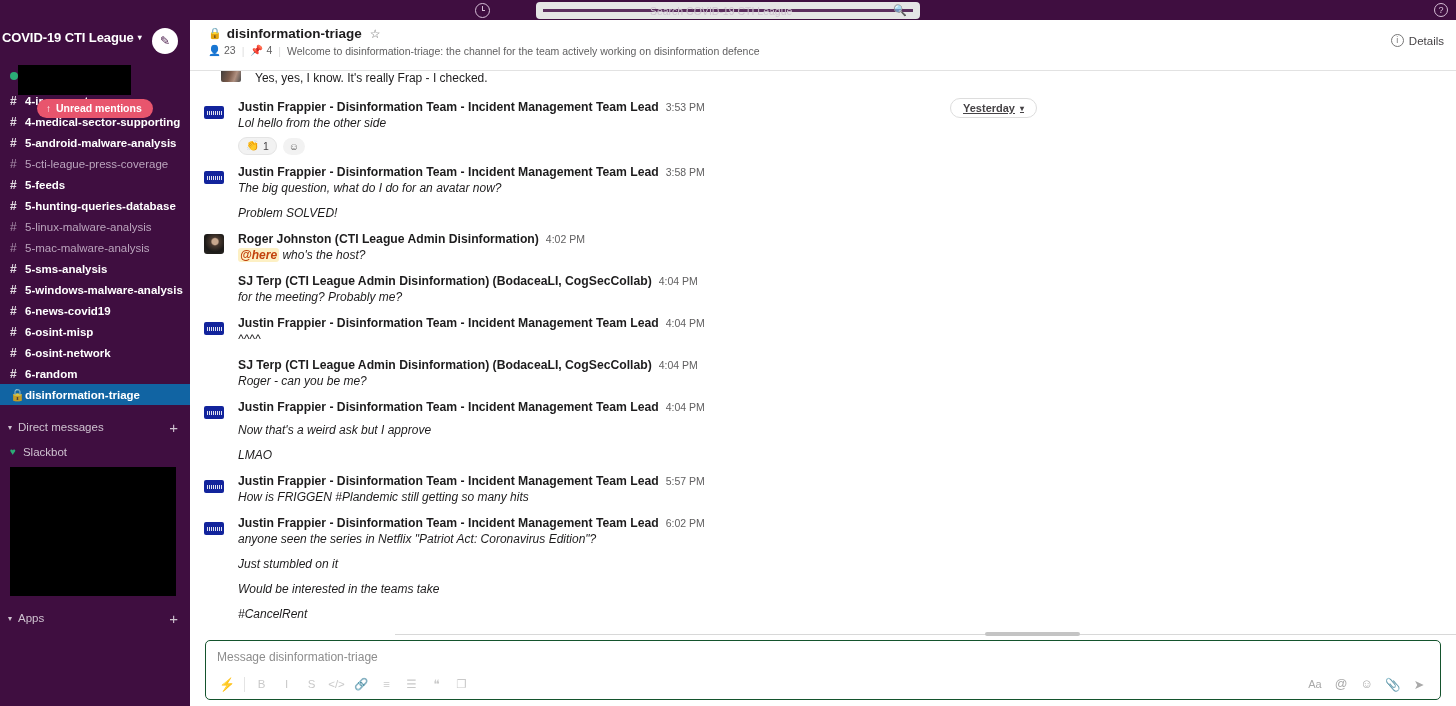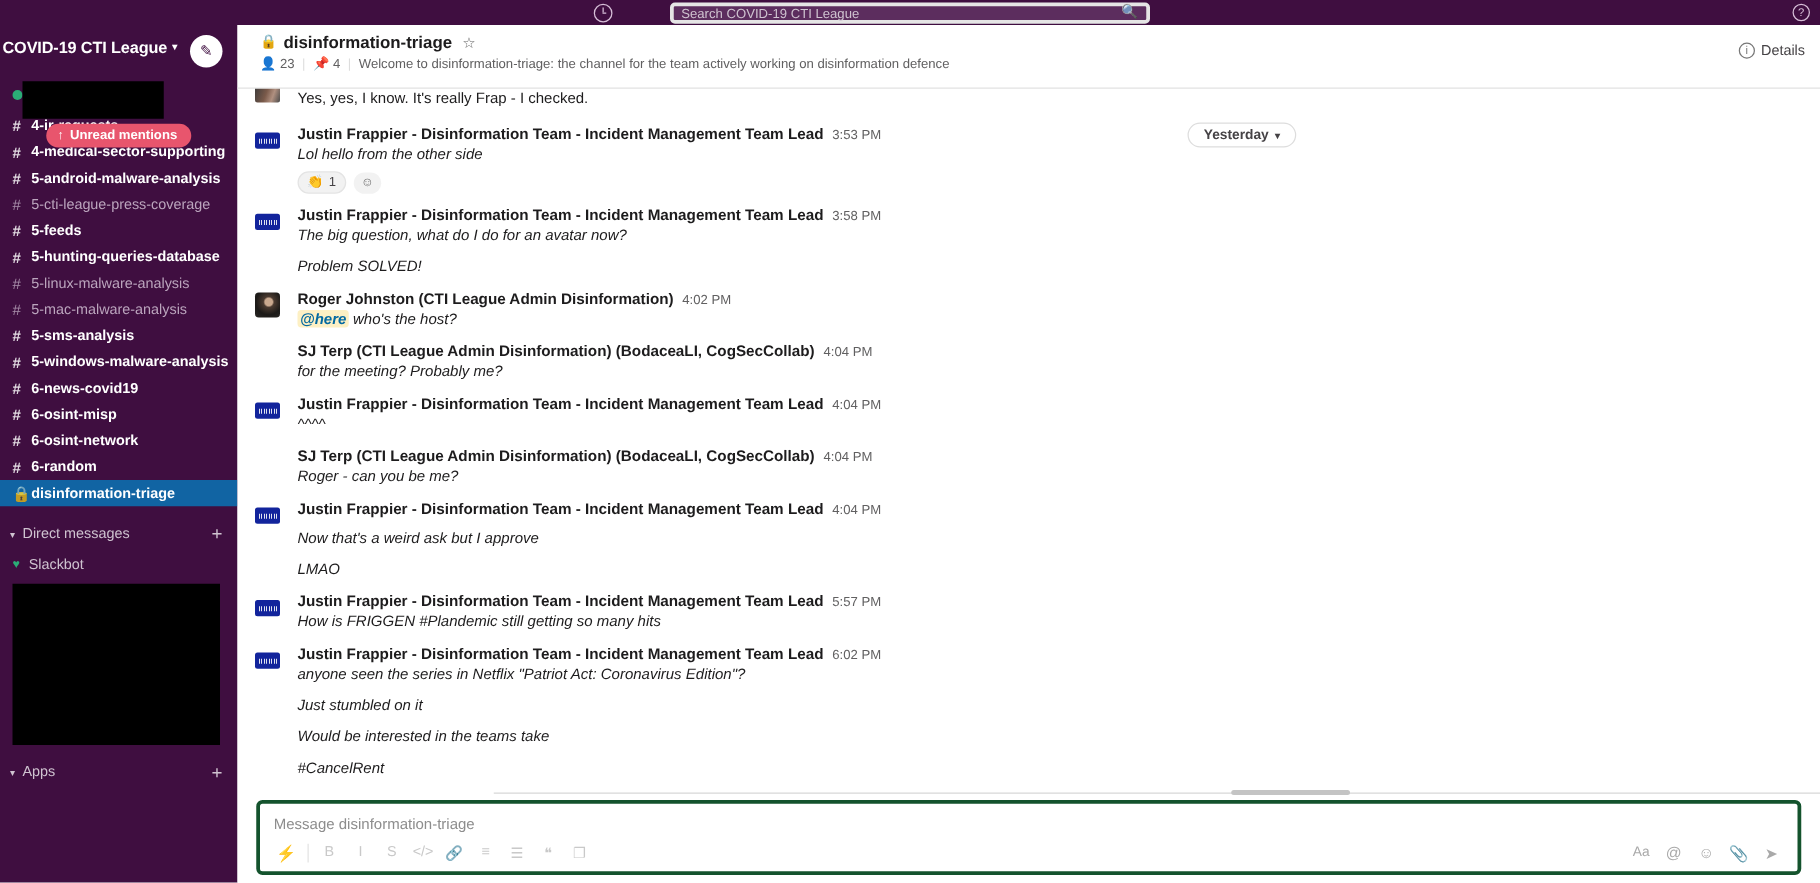--- a/index.html
+++ b/index.html
@@ -26,22 +26,22 @@
     content: ""; position: absolute; left: 5.6px; top: 2.6px;
     width: 1.3px; height: 4.4px; background: #d6bed7;
   }
   .clock-icon::after {
     content: ""; position: absolute; left: 5.6px; top: 6.2px;
     width: 3.4px; height: 1.3px; background: #d6bed7;
   }
   #search-box {
     position: absolute; left: 536px; top: 2px;
     width: 384px; height: 17px;
-    background: #5c2d5e; border: 3px solid #e5e5e5; border-radius: 4px;
-    display: flex; align-items: center; padding: 0 6px;
+    background: #5c2d5e; border: 7px solid #e5e5e5; border-radius: 4px;
+    display: flex; align-items: center; padding: 0 6px; text-align: center;
   }
   #search-placeholder {
     color: #cfc3d0; font-size: 10.5px; flex: 1; white-space: nowrap;
   }
   .search-icon-glyph { color: #cfc3d0; font-size: 11px; line-height: 1; }
   #help-btn {
     position: absolute; right: 8px; top: 3px;
     width: 14px; height: 14px; border: 1.3px solid #d6bed7; border-radius: 50%;
     color: #d6bed7; font-size: 9px; line-height: 12px; text-align: center;
   }
@@ -152,25 +152,25 @@
 
   
   #msg-area {
     position: absolute; top: 51px; left: 0;
     width: 1266px; height: 557px; overflow: hidden;
   }
   #date-pill {
     position: absolute; right: 419px; top: 27px;
     background: #fff; border: 1px solid #ddd; border-radius: 14px;
     padding: 3px 12px; font-size: 11px; color: #454245; font-weight: bold;
-    display: flex; align-items: center; gap: 5px; z-index: 10;
+    display: flex; align-items: center; gap: 5px; z-index: 10; text-decoration: underline;
   }
   .msg-top-partial {
     padding: 0 0 4px 48px; position: relative; height: 19px;
-    font-size: 12px; color: #1d1c1d; overflow: hidden;
+    font-size: 12px; color: #1d1c1d; overflow: hidden; margin-left: 17px;
   }
   .tiny-av {
     position: absolute; left: 14px; top: -3px;
     width: 20px; height: 14px; border-radius: 2px;
     background: linear-gradient(110deg,#3a3a3a 0%,#7a5a4a 45%,#b09080 70%,#4a4a4a 100%);
   }
   .msg {
     position: relative; padding: 4px 0 0 48px; margin-top: 6px;
   }
   .avatar {
@@ -191,21 +191,21 @@
   .av-sj {
     background: radial-gradient(circle at 50% 58%, #e8c0a8 0 22%, #a0secondary 0),
                 linear-gradient(160deg,#8c5a3c 0%,#b5765a 40%,#6e4a38 100%);
   }
   .msg-head { display: flex; align-items: baseline; gap: 7px; }
   .msg-author { font-size: 12.2px; font-weight: bold; color: #1d1c1d; }
   .msg-time { font-size: 10.5px; color: #616061; }
   .msg-line { font-size: 12px; color: #1d1c1d; line-height: 1.42; margin-top: 1px; font-style: italic; }
   .msg-line.spaced { margin-top: 8px; }
   .mention {
-    background: #fdf0c4; color: #0369a1; font-weight: bold;
+    background: #fdf0c4; color: #c2410c; font-weight: bold;
     border-radius: 3px; padding: 0 2px;
   }
   .reactions { display: flex; align-items: center; gap: 6px; margin-top: 5px; }
   .reaction-pill {
     background: #f2f2f2; border: 1px solid #e4e4e4; border-radius: 11px;
     padding: 1px 7px 2px; font-size: 10.5px; color: #454245;
     display: flex; align-items: center; gap: 4px;
   }
   .add-reaction {
     width: 22px; height: 17px; border-radius: 9px; background: #f2f2f2;
@@ -219,21 +219,21 @@
   #hscroll .track { width: 100%; height: 1px; background: #d8d8d8; margin-top: 2px; }
   #hscroll .thumb {
     position: absolute; left: 590px; top: 0; width: 95px; height: 4px;
     background: #c4c4c4; border-radius: 2px;
   }
 
   
   #composer {
     position: absolute; left: 15px; top: 620px;
     width: 1236px; height: 60px;
-    border: 3px solid #14532d; border-radius: 5px; background: #fff;
+    border: 1px solid #14532d; border-radius: 5px; background: #fff;
   }
   #composer-input {
     padding: 9px 11px 0; font-size: 12px; color: #8d8d8d;
   }
   #composer-tools {
     position: absolute; left: 0; bottom: 5px; width: 100%;
     display: flex; align-items: center; justify-content: space-between;
     padding: 0 9px;
   }
   #fmt-left { display: flex; align-items: center; gap: 0; }

